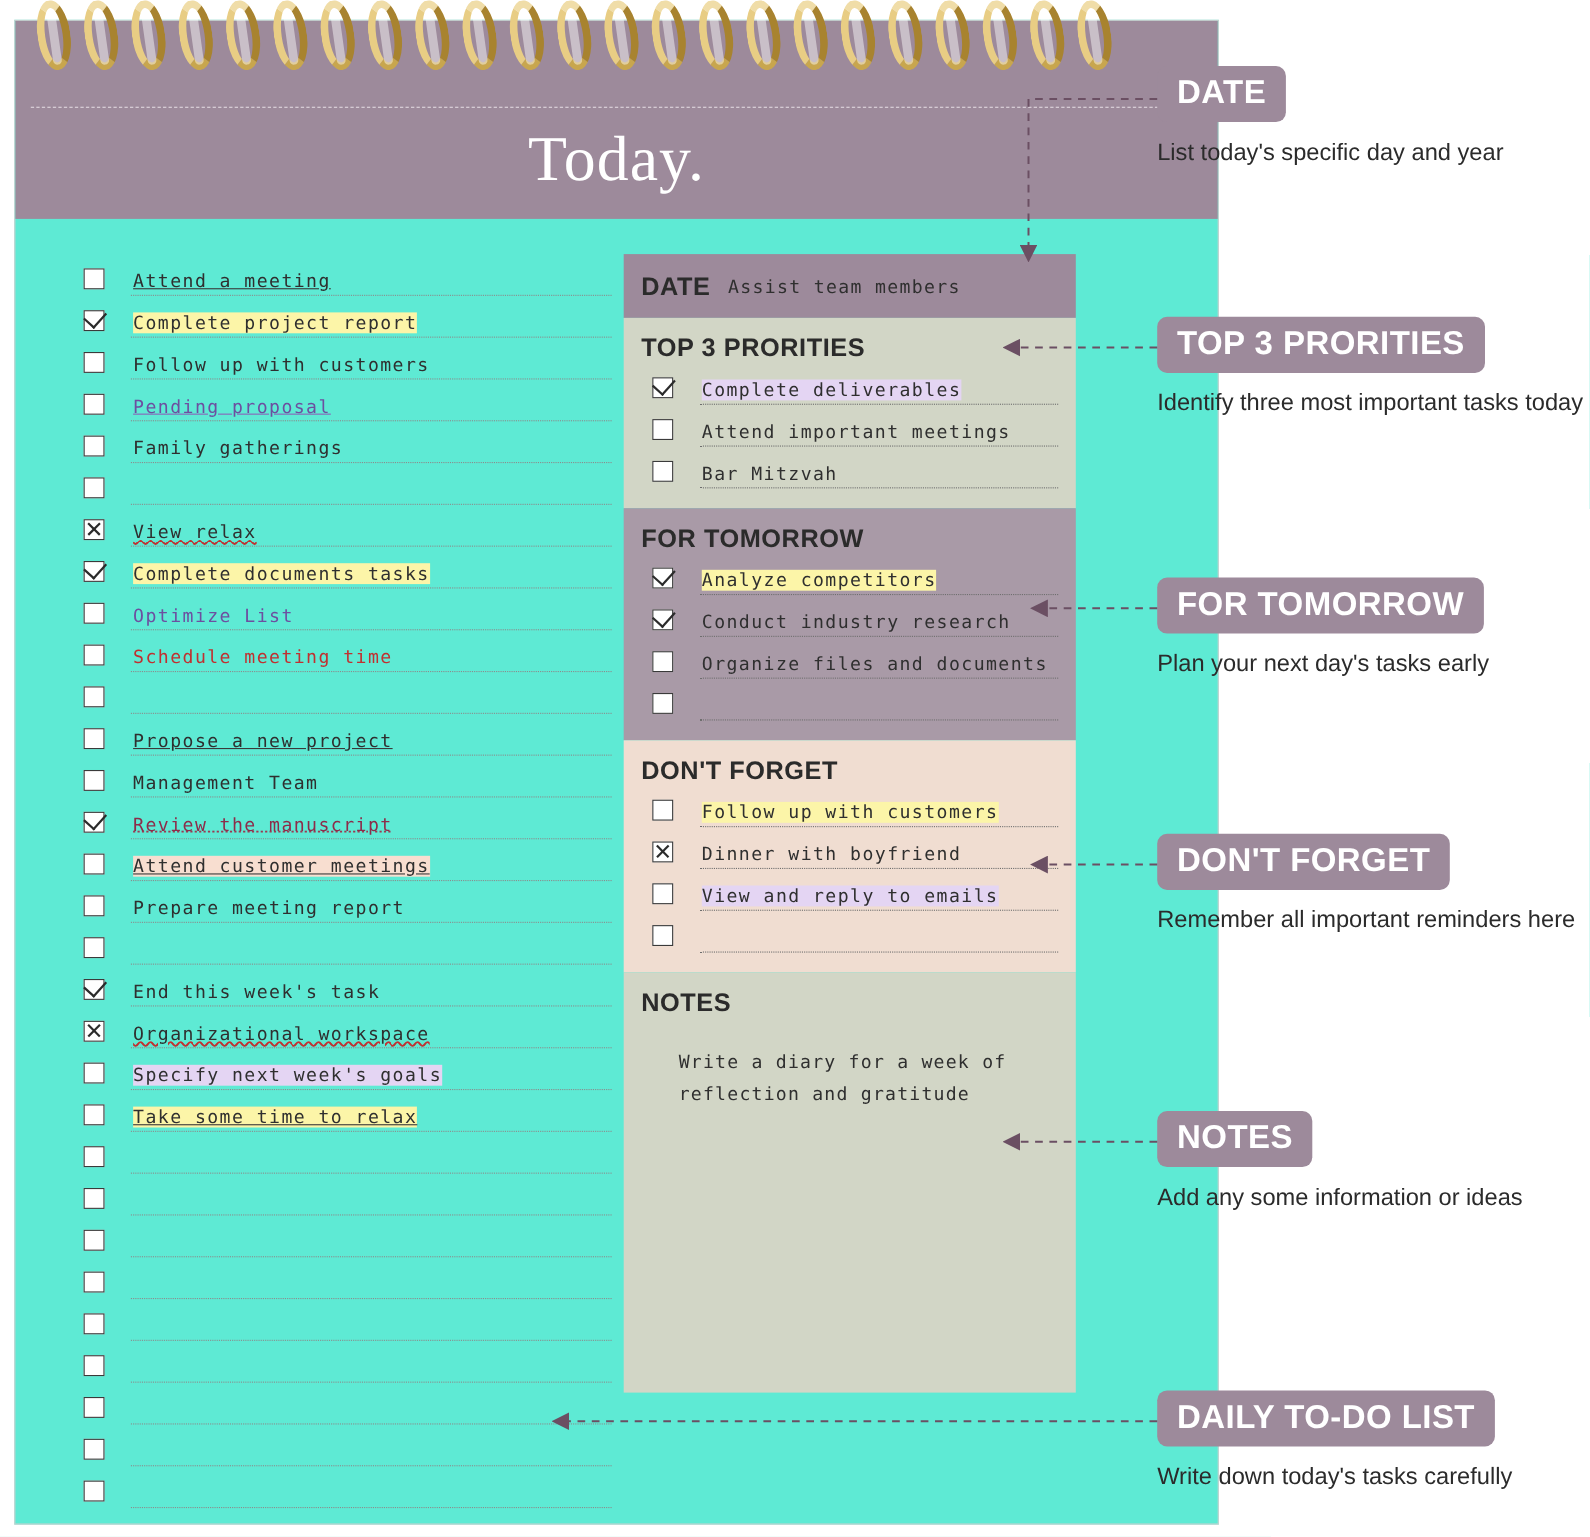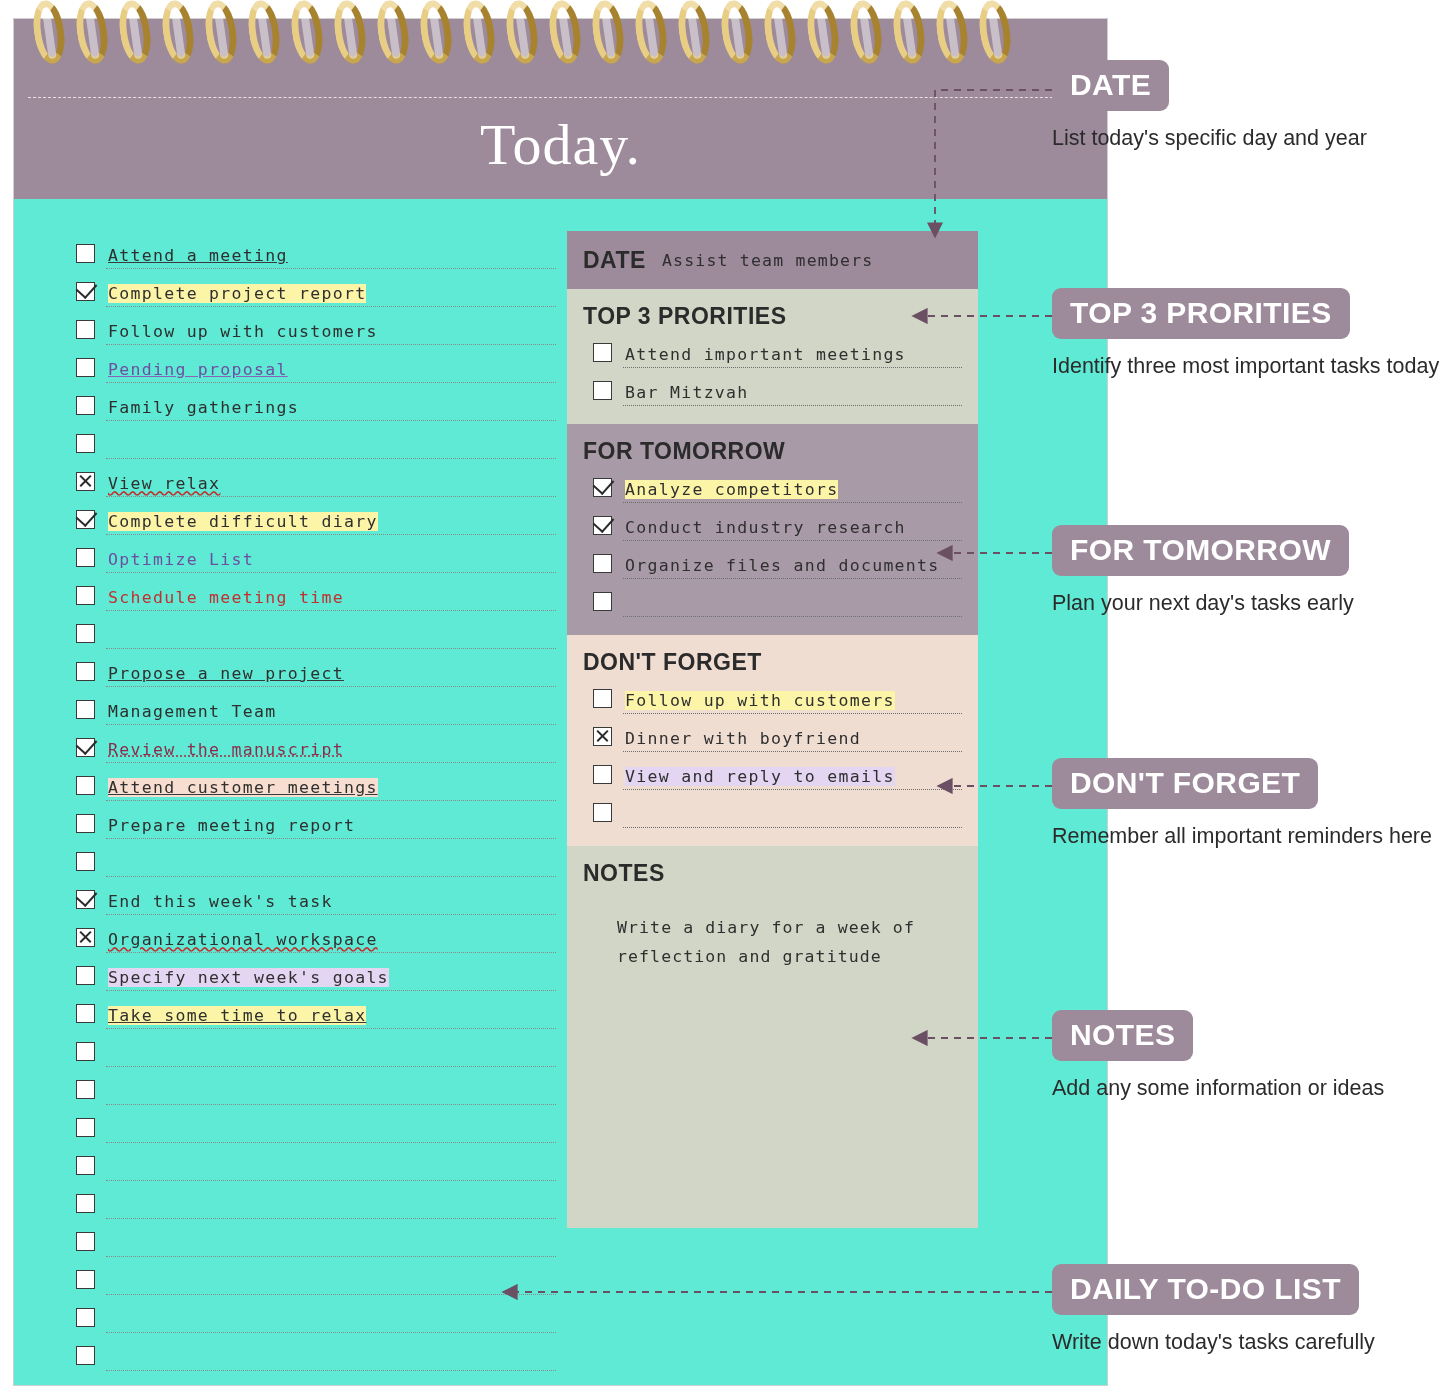--- a/index.html
+++ b/index.html
@@ -137,20 +137,21 @@
     background: #2b2b2b;
   }
   .cb.cross::before { transform: rotate(45deg); }
   .cb.cross::after { transform: rotate(-45deg); }
 
   .line {
     flex: 1 1 auto;
     border-bottom: 1.6px dotted #8b8b8b;
     position: relative;
     height: 27px;
+    margin-left: 13px;
   }
   .txt {
     font-family: "DejaVu Sans Mono", monospace;
     font-size: 16.5px;
     letter-spacing: 1.3px;
     color: #2f2f2f;
     position: absolute;
     left: 2px;
     bottom: 3px;
     white-space: nowrap;
@@ -284,21 +285,21 @@
       </div>
       <div class="row">
         <div class="cb cross"></div>
         <div class="line">
           <span class="txt wavy-red">View relax</span>
         </div>
       </div>
       <div class="row">
         <div class="cb check"></div>
         <div class="line">
-          <span class="txt hl-yellow">Complete difficult diary</span>
+          <span class="txt hl-yellow">Complete documents tasks</span>
         </div>
       </div>
       <div class="row">
         <div class="cb"></div>
         <div class="line">
           <span class="txt c-purple">Optimize List</span>
         </div>
       </div>
       <div class="row">
         <div class="cb"></div>
@@ -431,20 +432,26 @@
   <div id="right-col">
 
     <div class="panel p-date">
       <div class="panel-title">DATE</div>
       <div class="date-val">Assist team members</div>
     </div>
 
     <div class="panel p-top3">
       <div class="panel-title">TOP 3 PRORITIES</div>
       <div>
+          <div class="row prow">
+            <div class="cb check"></div>
+            <div class="line">
+              <span class="txt hl-purple">Complete deliverables</span>
+            </div>
+          </div>
           <div class="row prow">
             <div class="cb"></div>
             <div class="line">
               <span class="txt ">Attend important meetings</span>
             </div>
           </div>
           <div class="row prow">
             <div class="cb"></div>
             <div class="line">
               <span class="txt ">Bar Mitzvah</span>

